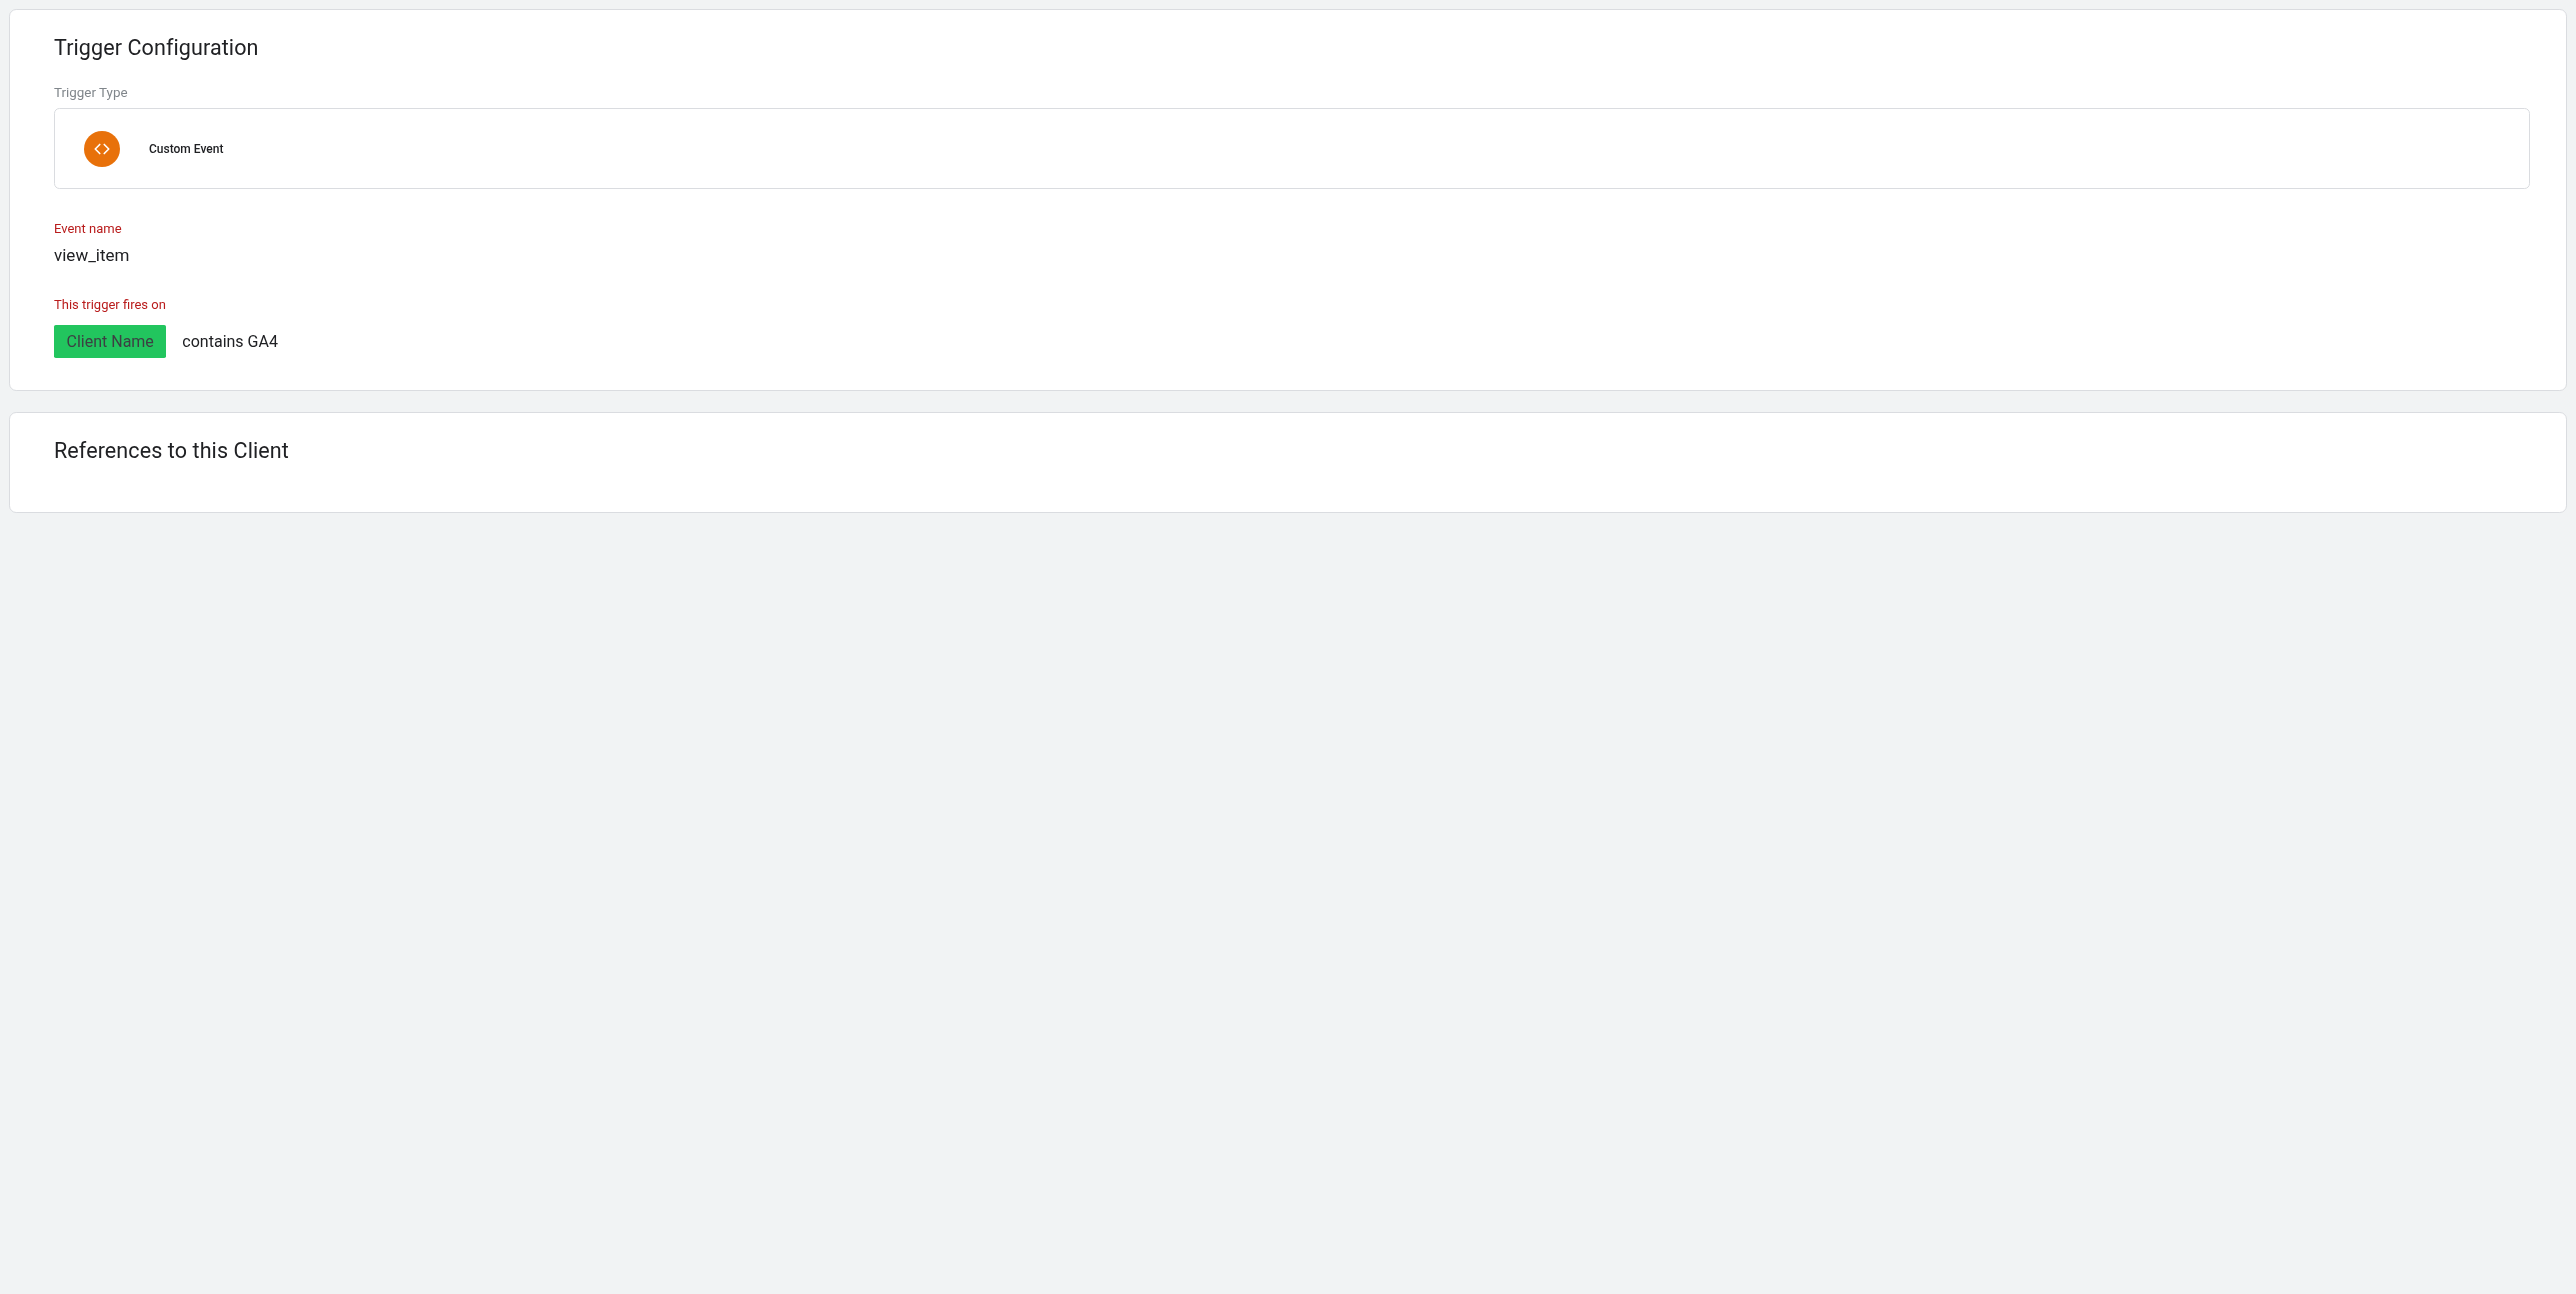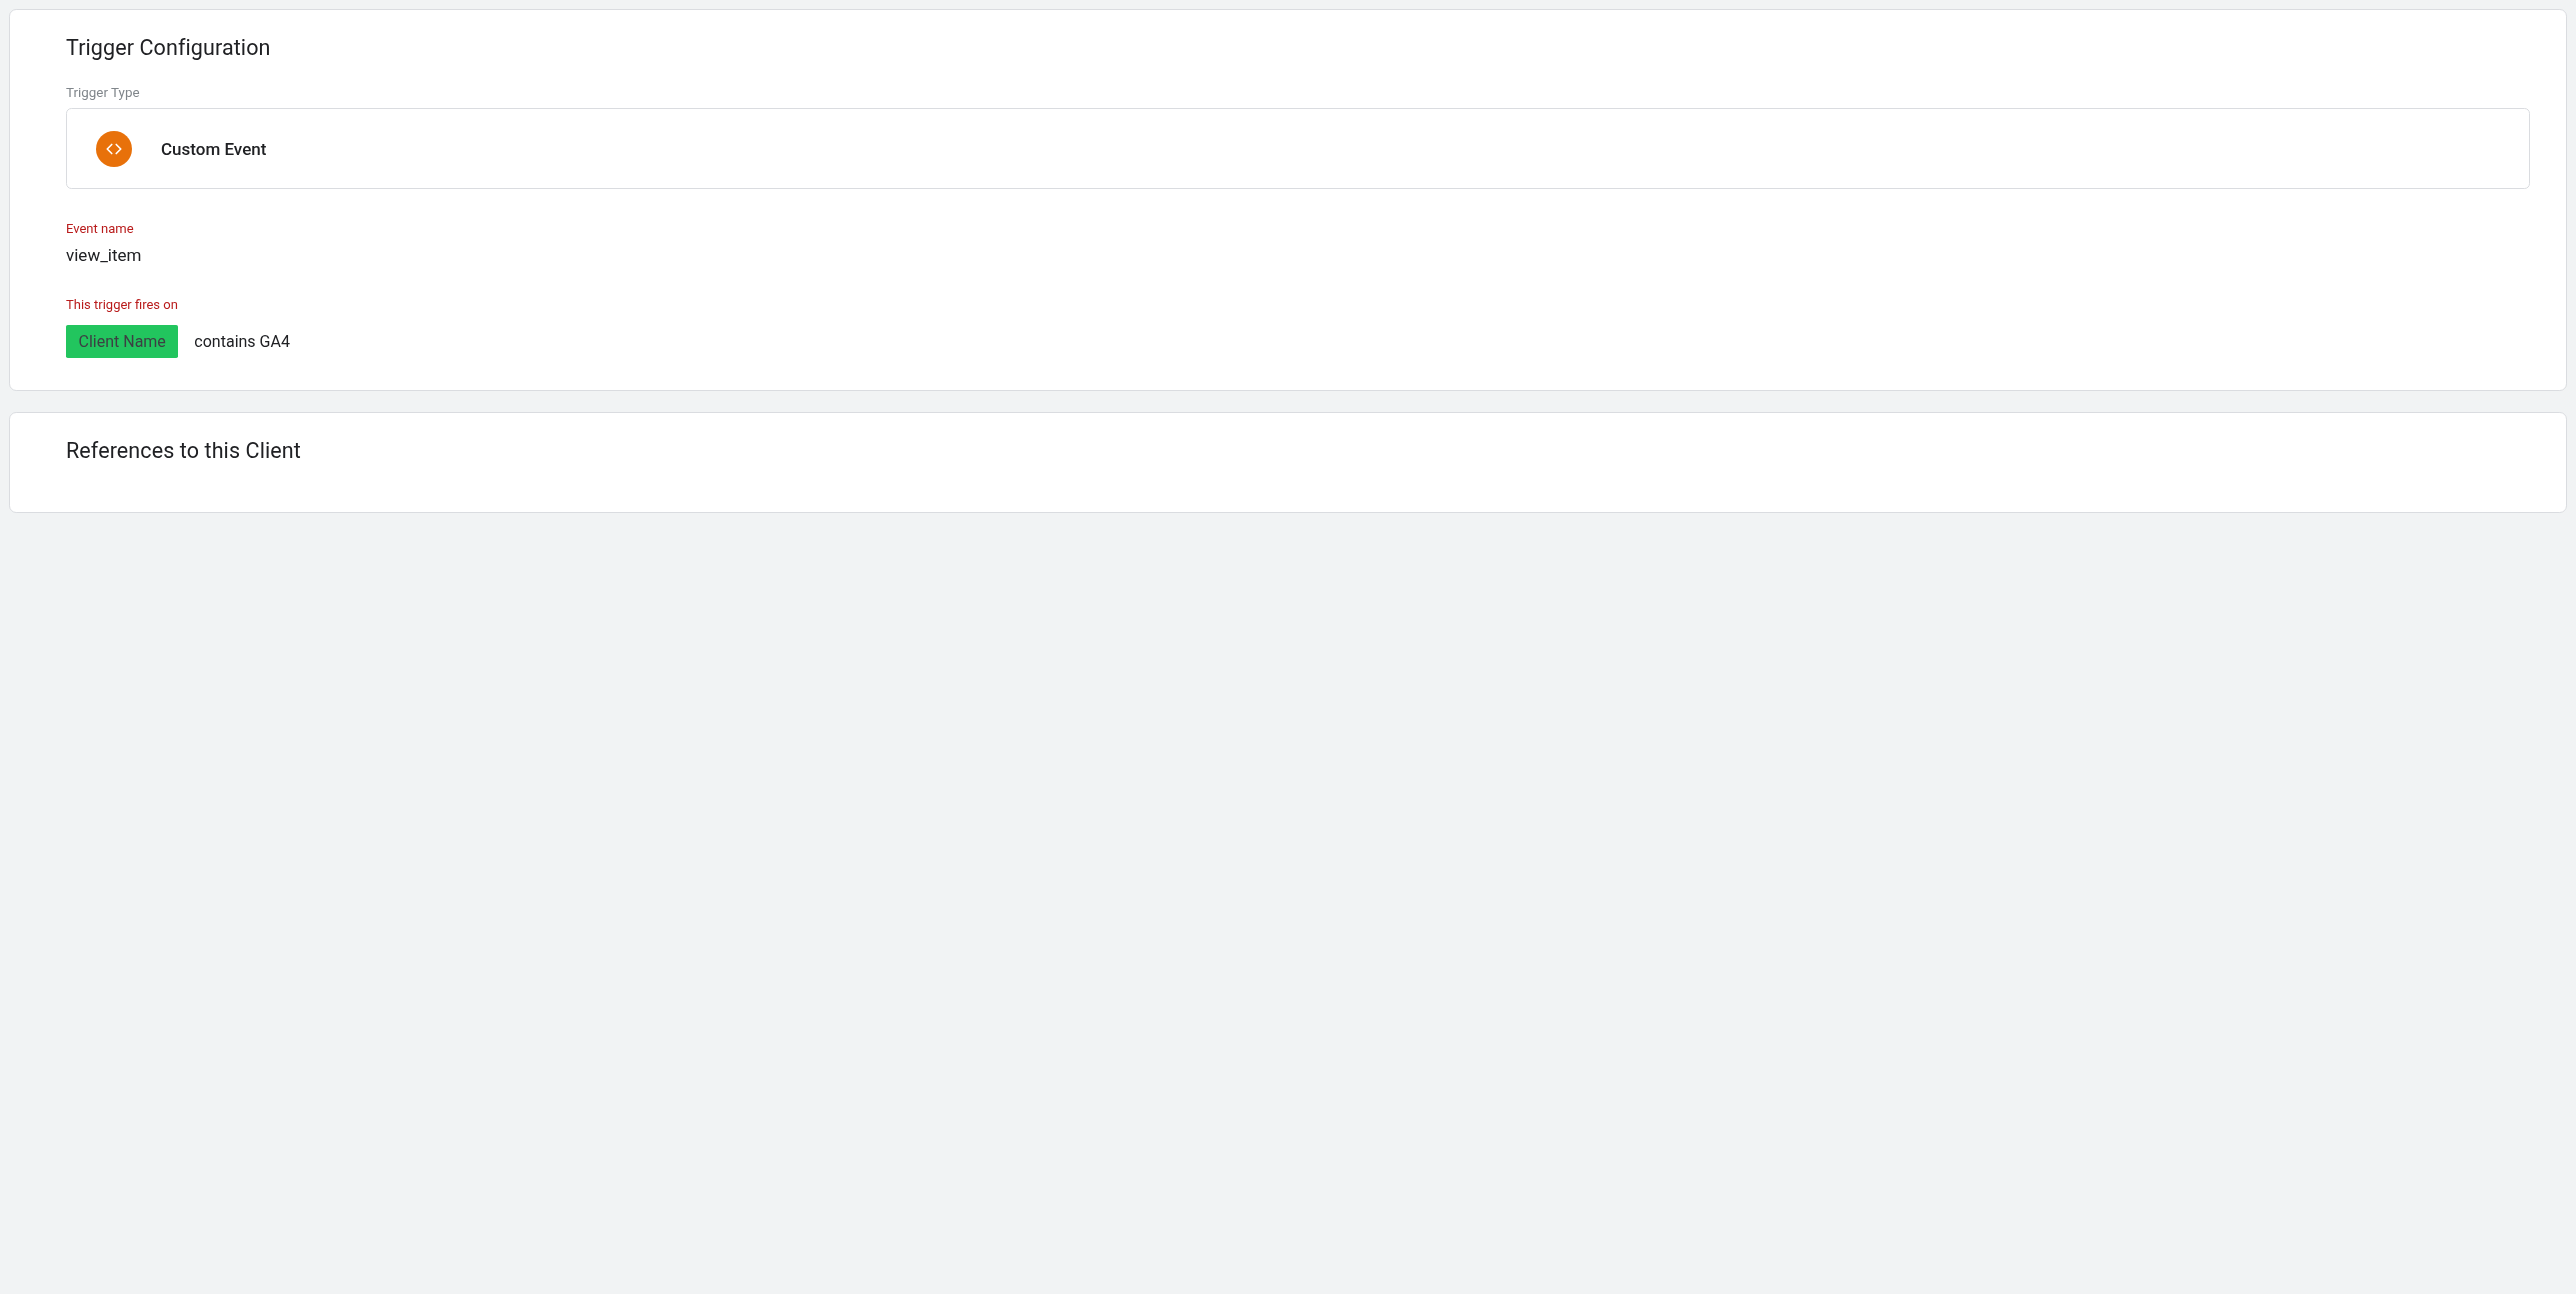--- a/index.html
+++ b/index.html
@@ -10,21 +10,21 @@
     body {
       font-family: -apple-system, BlinkMacSystemFont, "Segoe UI", Roboto, "Helvetica Neue", Arial, sans-serif;
       background: #f1f3f4;
       padding: 9px;
       color: #202124;
     }
     .card {
       background: #fff;
       border: 0.9px solid #dadce0;
       border-radius: 7.2px;
-      padding: 25px 36px 32px 56px;
+      padding: 25px 36px 32px 44px;
       margin-bottom: 21.5px;
     }
     .card-title {
       font-size: 21.5px;
       font-weight: 400;
       color: #202124;
       margin-bottom: 25px;
       letter-spacing: 0.1px;
     }
     .section-label {
@@ -59,21 +59,21 @@
       justify-content: center;
       flex-shrink: 0;
     }
     .icon-orange {
       background: #e8710a;
     }
     .icon-blue {
       background: #1a73e8;
     }
     .type-name {
-      font-size: 17px;
+      font-size: 12px;
       font-weight: 500;
       color: #202124;
     }
     .ref-text-wrap {
       display: flex;
       flex-direction: column;
       gap: 1.8px;
     }
     .ref-name {
       font-size: 17px;

